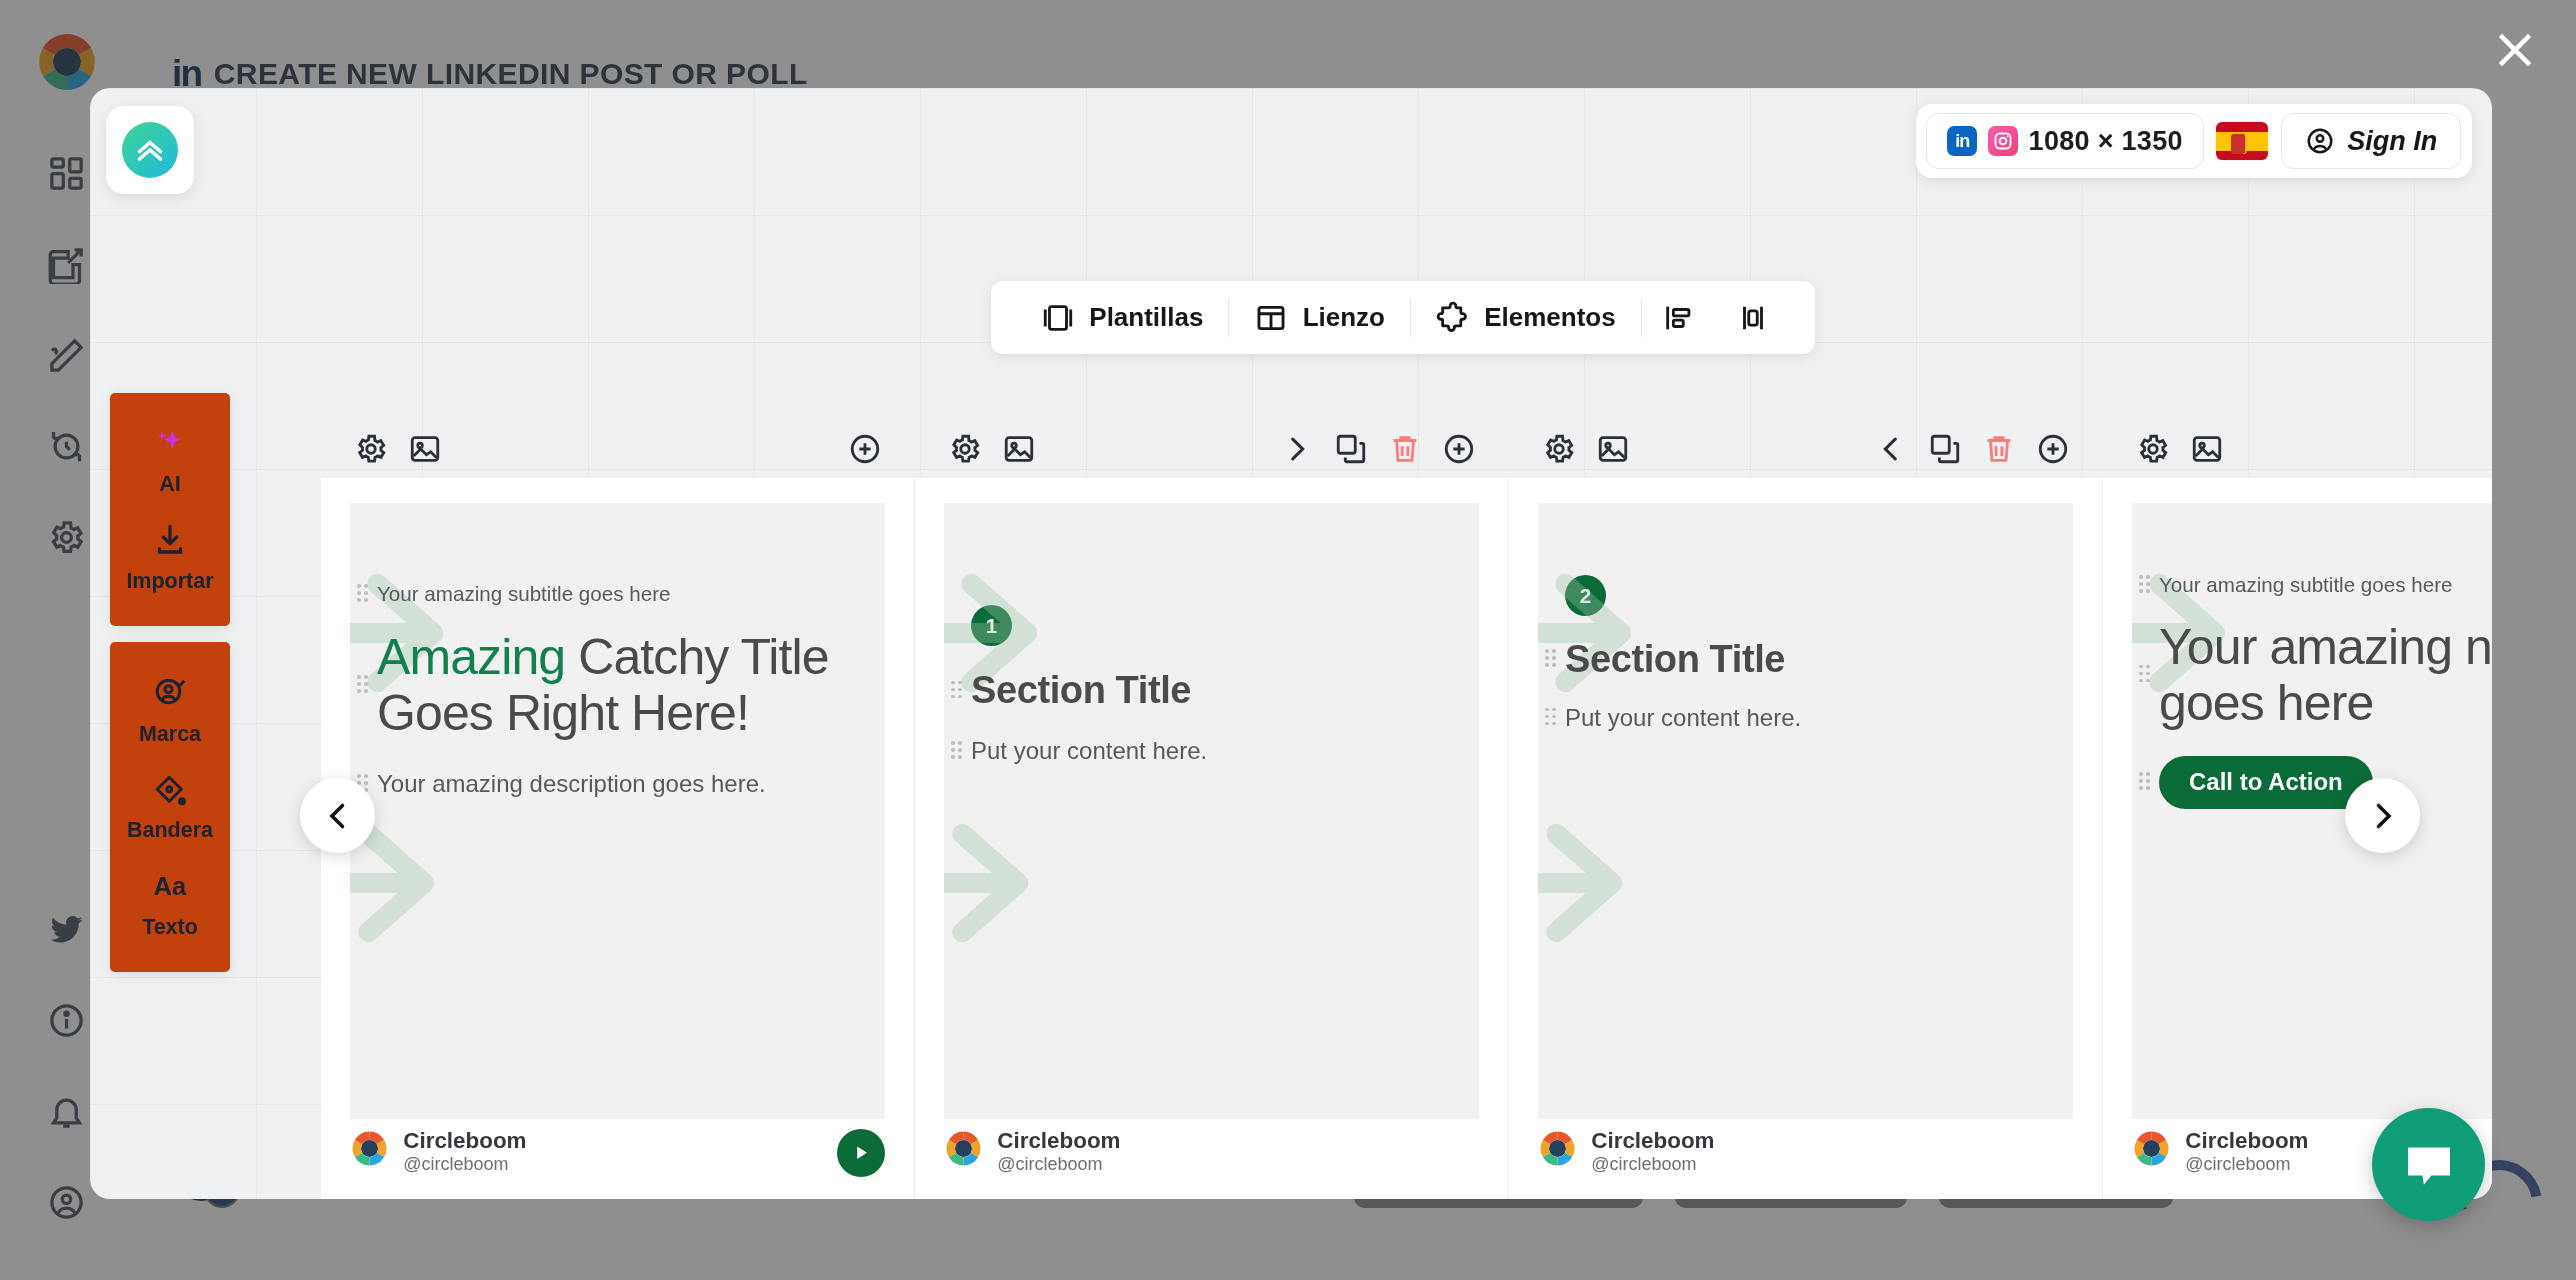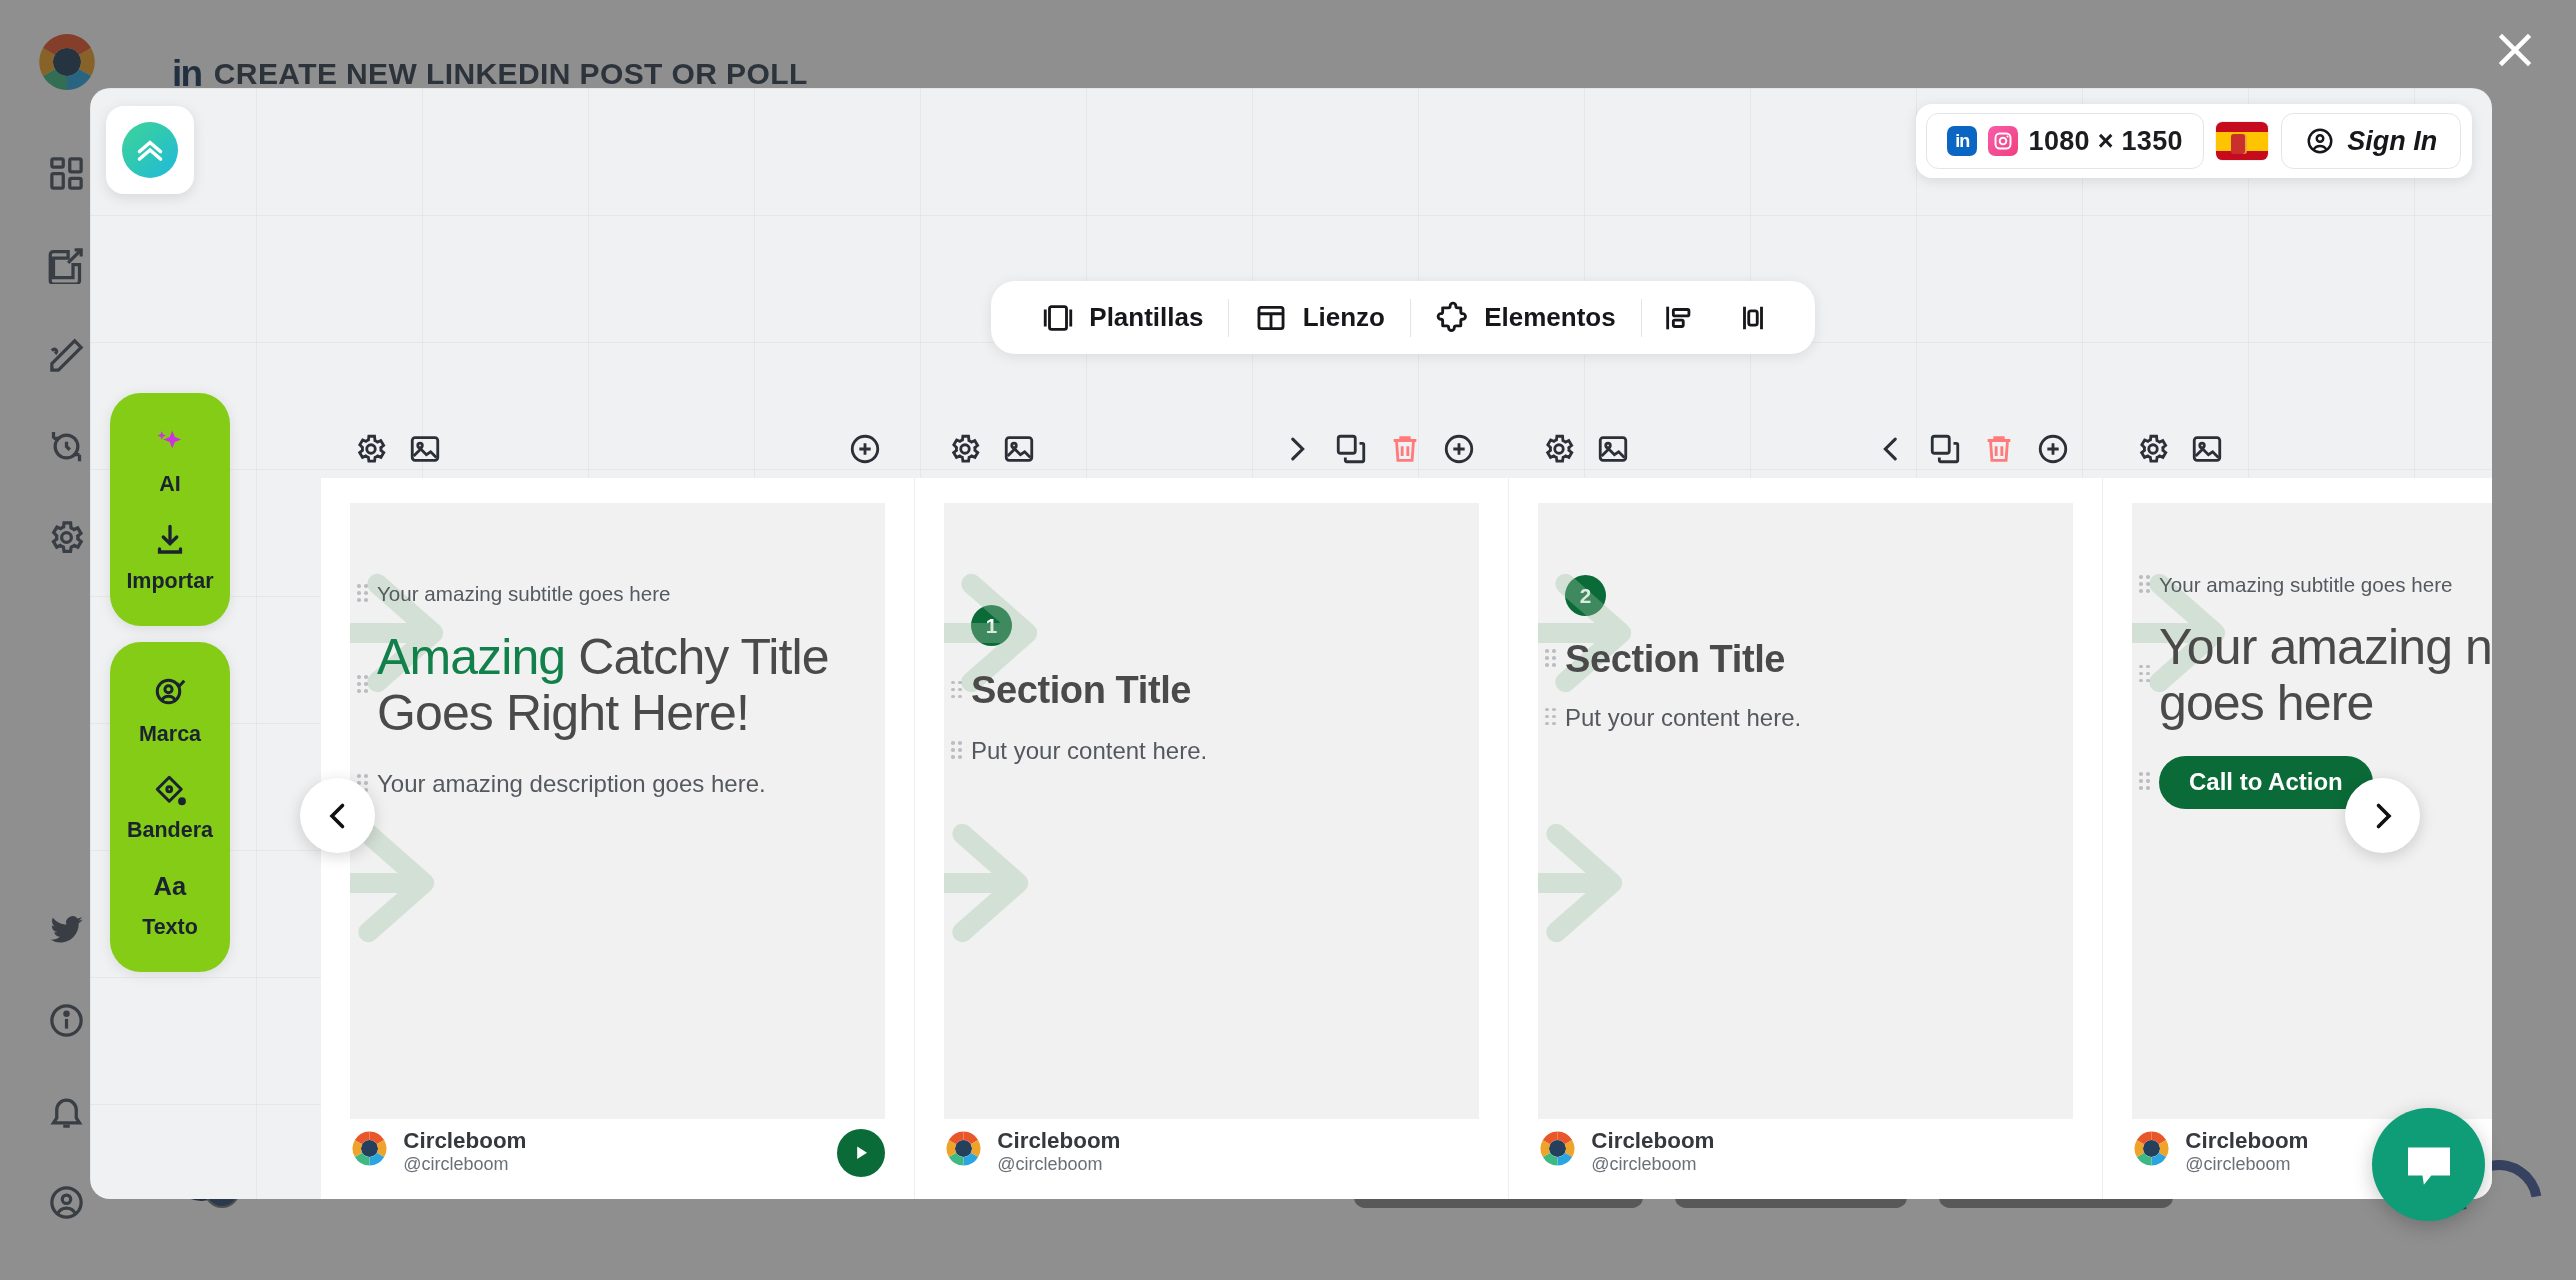--- a/index.html
+++ b/index.html
@@ -138,37 +138,37 @@
   .signin-pill {
     height: 56px; border: 0.9px solid #e2e4e8; border-radius: 12.5px;
     display: flex; align-items: center; gap: 12.5px; padding: 0 23px; cursor: pointer; background:#fff;
   }
   .signin-pill svg { width: 30px; height: 30px; color: #17171b; }
   .signin-pill span { font-size: 27px; font-weight: bold; color: #17171b; font-style: italic; }
 
   
   #center-toolbar {
     position: absolute; left: 901px; top: 193px;
-    height: 73px; background: #fff; border-radius: 24px;
+    height: 73px; background: #fff; border-radius: 12px;
     display: flex; align-items: center; padding: 0 25px;
     box-shadow: 0 2.7px 14.3px rgba(0,0,0,.09);
   }
   .tb-item {
     display: flex; align-items: center; gap: 14.3px;
     padding: 0 25px; cursor: pointer; height: 100%;
   }
   .tb-item svg { width: 34px; height: 34px; color: #17171b; }
   .tb-item span { font-size: 26px; font-weight: bold; color: #17171b; }
   .tb-sep { width: 0.9px; height: 38px; background: #e3e5e9; }
   .tb-icon-only { padding: 0 20px; }
 
   
   #tool-panel { position: absolute; left: 20px; top: 305px; width: 120px; }
   .tool-card {
-    background: #84cc16; border-radius: 31px; padding: 20px 0;
+    background: #c2410c; border-radius: 5px; padding: 20px 0;
     box-shadow: 0 2.7px 14.3px rgba(0,0,0,.09); margin-bottom: 16px;
   }
   .tool-item {
     display: flex; flex-direction: column; align-items: center; gap: 10.7px;
     padding: 12.5px 0; cursor: pointer;
   }
   .tool-item svg { width: 36px; height: 36px; color: #1b2330; }
   .tool-item .lbl { font-size: 21.5px; font-weight: bold; color: #1b2330; }
 
   

